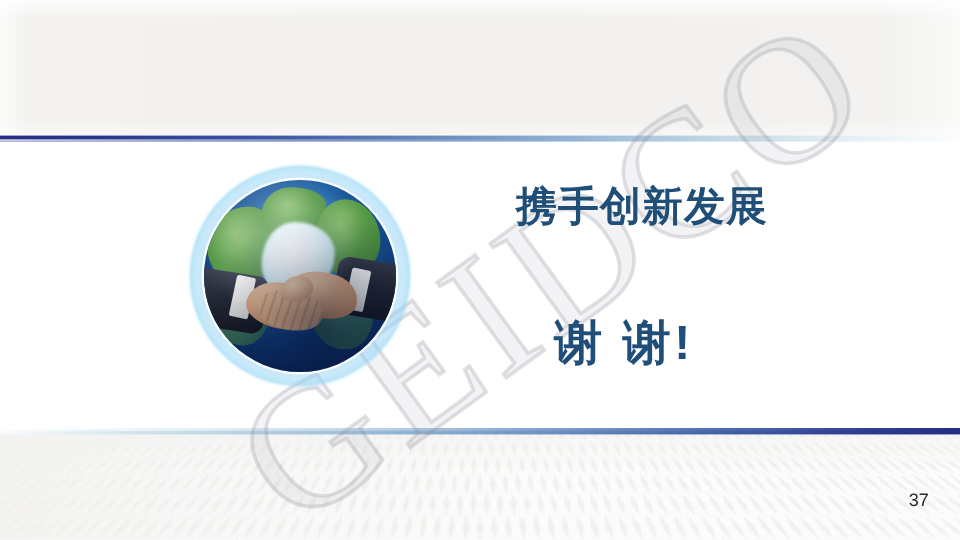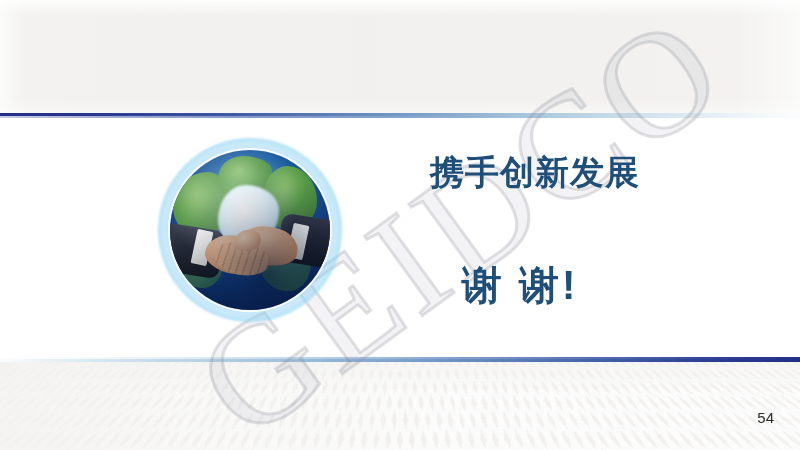--- a/index.html
+++ b/index.html
@@ -294,15 +294,15 @@
       <div class="globe-shade"></div>
     </div>
   </div>
 
   <div class="headline">
     <span class="ln">携手创新发展</span>
   </div>
 
   <div class="thanks">谢 谢!</div>
 
-  <div class="page-no">54</div>
+  <div class="page-no">37</div>
 
 </div>
 
 </body></html>

